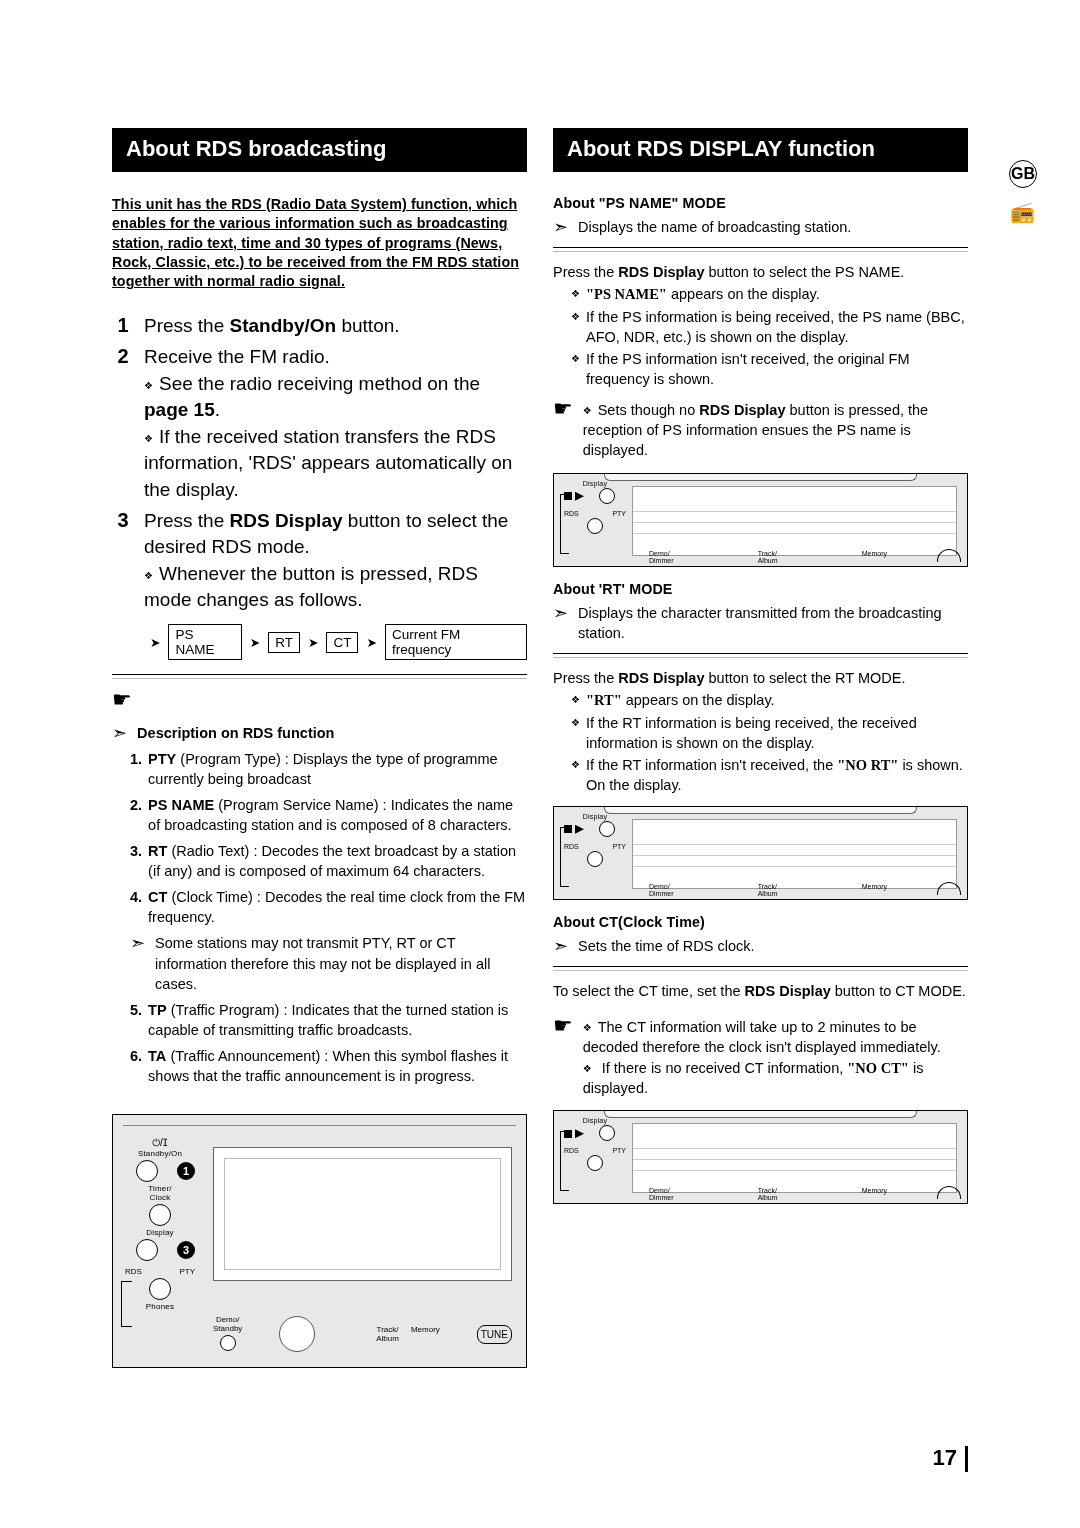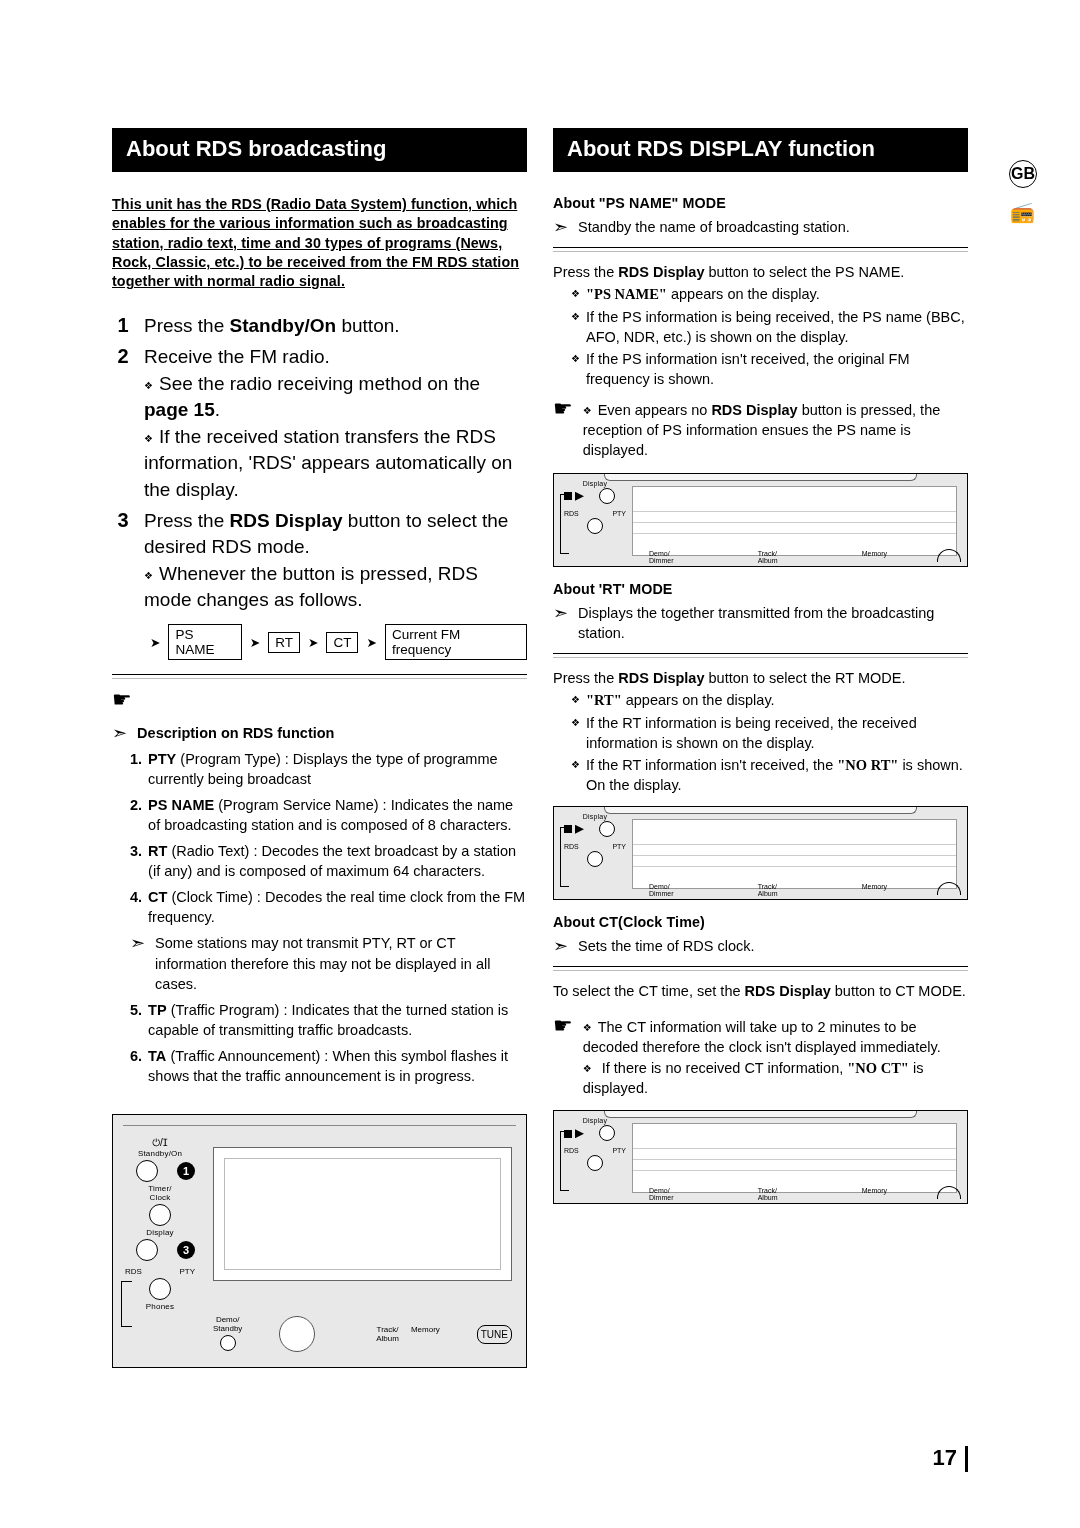--- a/index.html
+++ b/index.html
@@ -341,38 +341,38 @@
       </div>
     </div>
   </div>
 
   <div class="col">
     <div class="title-bar">About RDS DISPLAY function</div>
 
     <div class="subhead">About "PS NAME" MODE</div>
     <div class="pr-row">
         <div class="pr-icon">➣</div>
-        <div>Standby the name of broadcasting station.</div>
+        <div>Displays the name of broadcasting station.</div>
       </div>
     <hr class="dline">
     <div><span>Press the </span><span class="bold">RDS Display</span><span>  button to select the PS NAME.</span></div>
     <div class="bull-list">
       <div class="b">
           <span><span class="bold qt">"PS NAME"</span><span> appears on the display.</span></span>
         </div>
       <div class="b">
           <span>If the PS information is being received, the PS name (BBC, AFO, NDR, etc.) is shown on the display.</span>
         </div>
       <div class="b">
           <span>If the PS information isn't received, the original FM frequency is shown.</span>
         </div>
     </div>
     <div class="hand-row">
       <div class="hand-icon">☛</div>
-      <div class="di"><span>Even appears no </span><span class="bold">RDS Display</span><span> button is pressed, the reception of PS information ensues the PS name is displayed.</span></div>
+      <div class="di"><span>Sets though no </span><span class="bold">RDS Display</span><span> button is pressed, the reception of PS information ensues the PS name is displayed.</span></div>
     </div>
 
     <div class="panel">
       <div class="stub"></div>
       <div class="lgroup">
         <div class="lbl">Display</div>
         <div class="playrow">
             <div class="sq"></div>
             <div class="pb"></div>
             <div class="knob" style="width:14px;height:14px;"></div>
@@ -395,21 +395,21 @@
         <span style="white-space:pre-line">Track/
 Album</span>
         <span>Memory</span>
       </div>
       <div class="arc"></div>
     </div>
 
     <div class="subhead">About 'RT' MODE</div>
     <div class="pr-row">
         <div class="pr-icon">➣</div>
-        <div>Displays the together transmitted from the broadcasting station.</div>
+        <div>Displays the character transmitted from the broadcasting station.</div>
       </div>
     <hr class="dline">
     <div><span>Press the </span><span class="bold">RDS Display</span><span> button to select the RT MODE.</span></div>
     <div class="bull-list">
       <div class="b">
           <span><span class="bold qt">"RT"</span><span> appears on the display.</span></span>
         </div>
       <div class="b">
           <span>If the RT information is being received, the received information is shown on the display.</span>
         </div>

